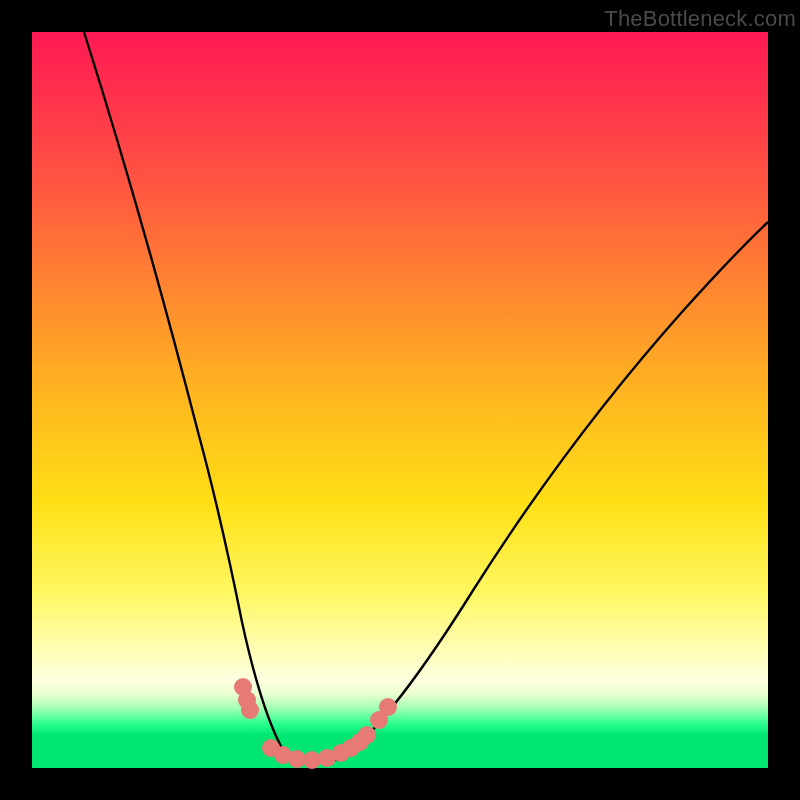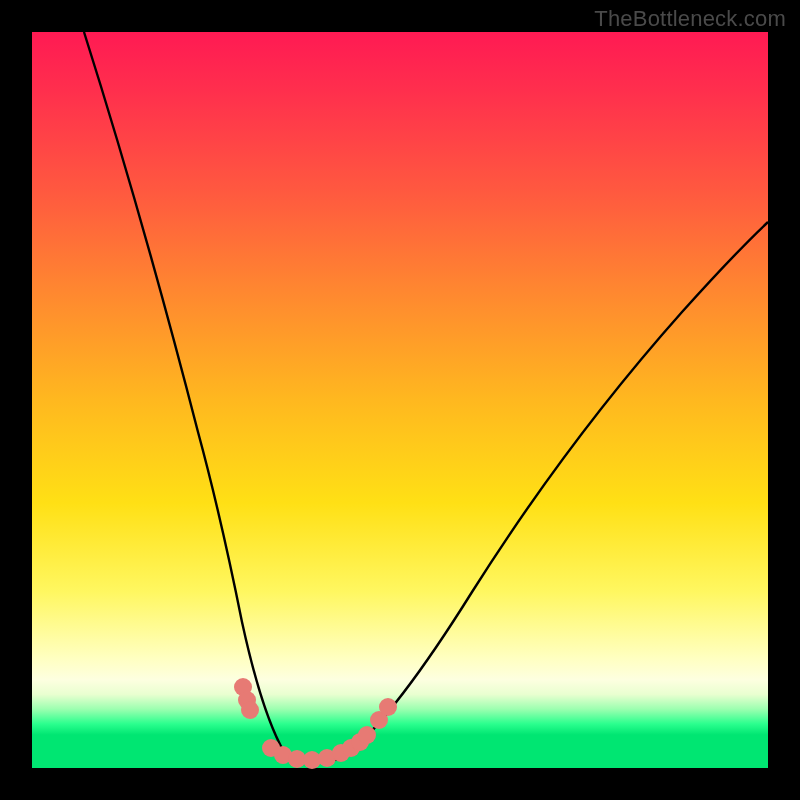--- a/index.html
+++ b/index.html
@@ -40,21 +40,21 @@
       #e9ffd0 90%,
       #9cffb0 92%,
       #2bff8e 94%,
       #00e672 95.5%,
       #00e672 100%
     );
   }
   .attribution {
     position: absolute;
     top: 6px;
-    right: 14px;
+    right: 4px;
     color: #4a4a4a;
     font-size: 22px;
     letter-spacing: 0.2px;
     font-weight: 500;
   }
   svg.curves {
     position: absolute;
     left: 0;
     top: 0;
     width: 736px;

